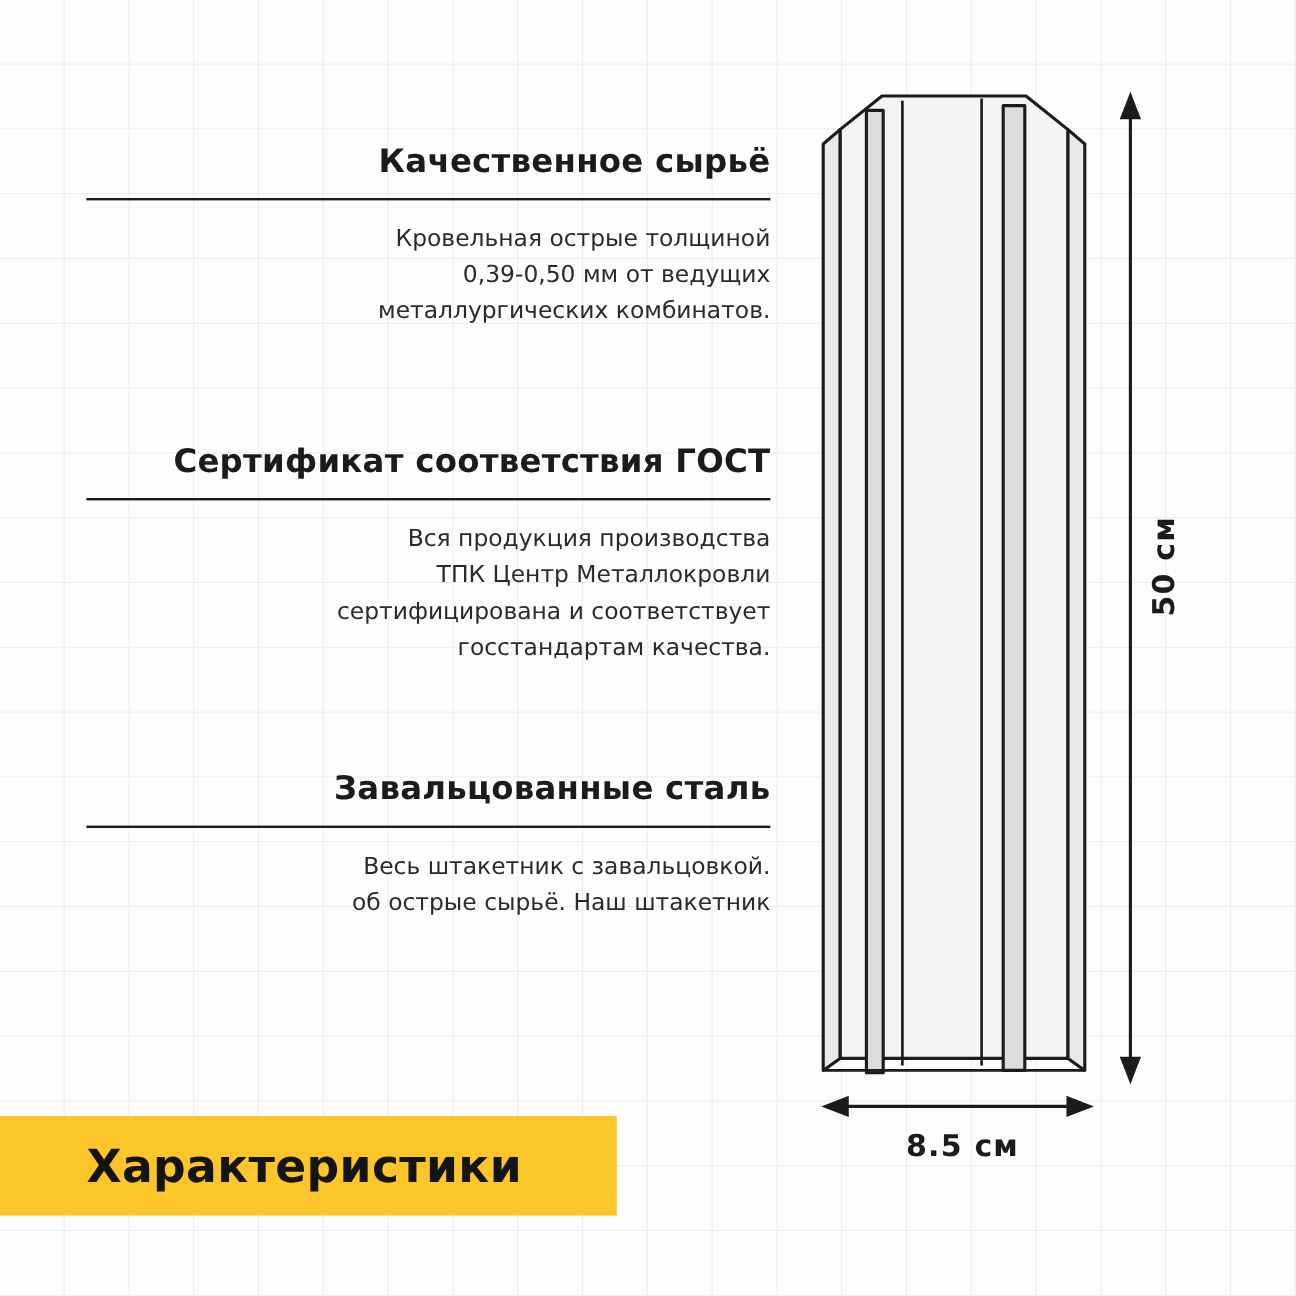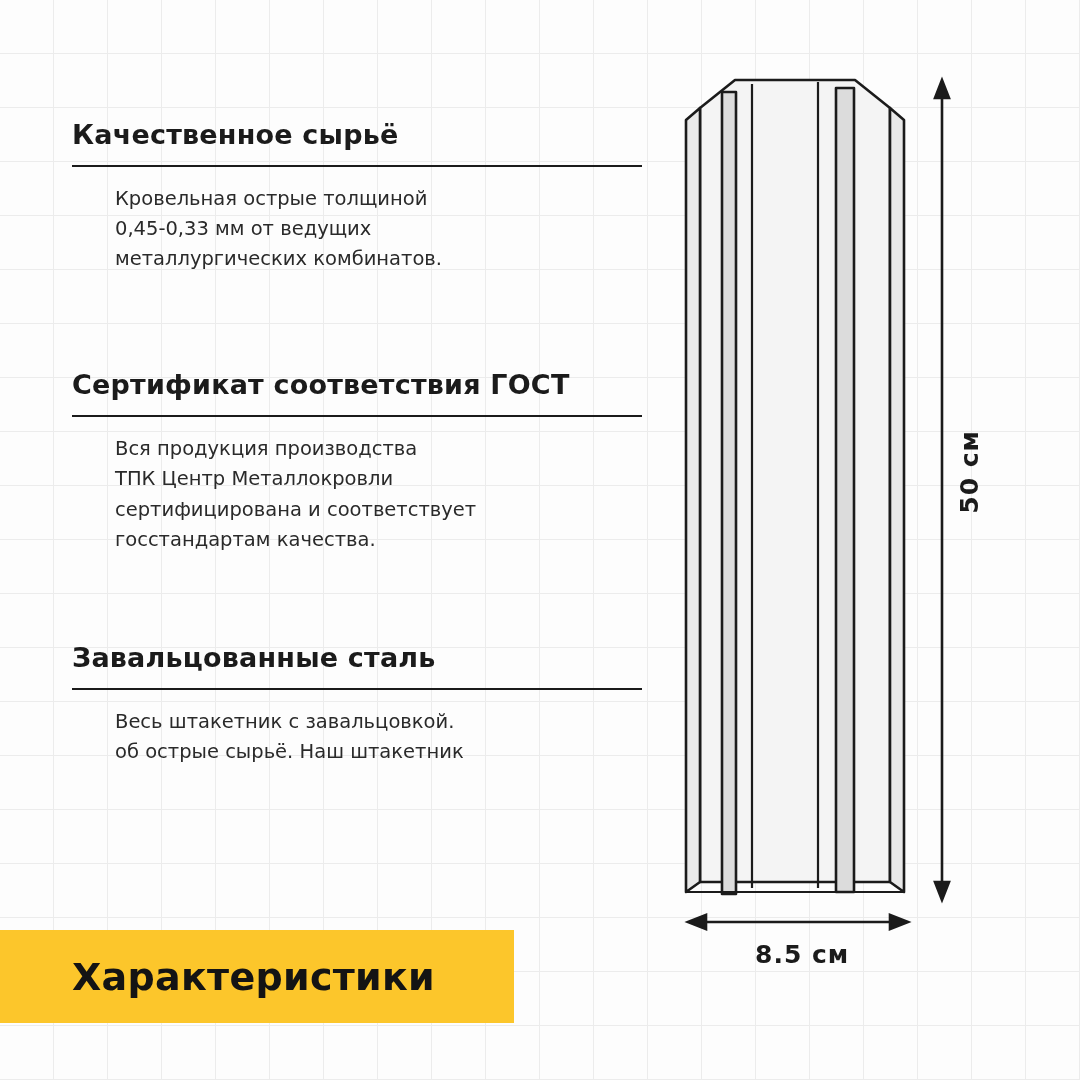--- a/index.html
+++ b/index.html
@@ -30,20 +30,21 @@
   
   .features {
     position: absolute;
     left: 72px;
     top: 118px;
     width: 570px;
   }
 
   .feature {
     margin-bottom: 52px;
+    text-align: right;
   }
   .feature:last-child { margin-bottom: 0; }
 
   .feature-title {
     font-size: 27px;
     font-weight: bold;
     color: #1b1b1b;
     letter-spacing: 0.2px;
     line-height: 1.25;
     padding-bottom: 13px;
@@ -62,21 +63,21 @@
   
   .feature.f1 { margin-bottom: 94px; }
   .feature.f2 { margin-bottom: 86px; }
 
   
   .banner {
     position: absolute;
     left: 0;
     top: 930px;
     width: 514px;
-    height: 93px;
+    height: 83px;
     background: #fcc62b;
     display: flex;
     align-items: center;
   }
   .banner-label {
     font-size: 38px;
     font-weight: bold;
     color: #141414;
     padding-left: 72px;
     letter-spacing: 0.3px;
@@ -114,21 +115,21 @@
 <body>
 
 <div id="page">
 
   <div class="features">
 
     <div class="feature f1">
       <div class="feature-title">Качественное сырьё</div>
       <div class="feature-body">
         <span class="line">Кровельная острые толщиной</span>
-        <span class="line">0,45-0,33 мм от ведущих</span>
+        <span class="line">0,39-0,50 мм от ведущих</span>
         <span class="line">металлургических комбинатов.</span>
       </div>
     </div>
 
     <div class="feature f2">
       <div class="feature-title">Сертификат соответствия ГОСТ</div>
       <div class="feature-body">
         <span class="line">Вся продукция производства</span>
         <span class="line">ТПК Центр Металлокровли</span>
         <span class="line">сертифицирована и соответствует</span>

